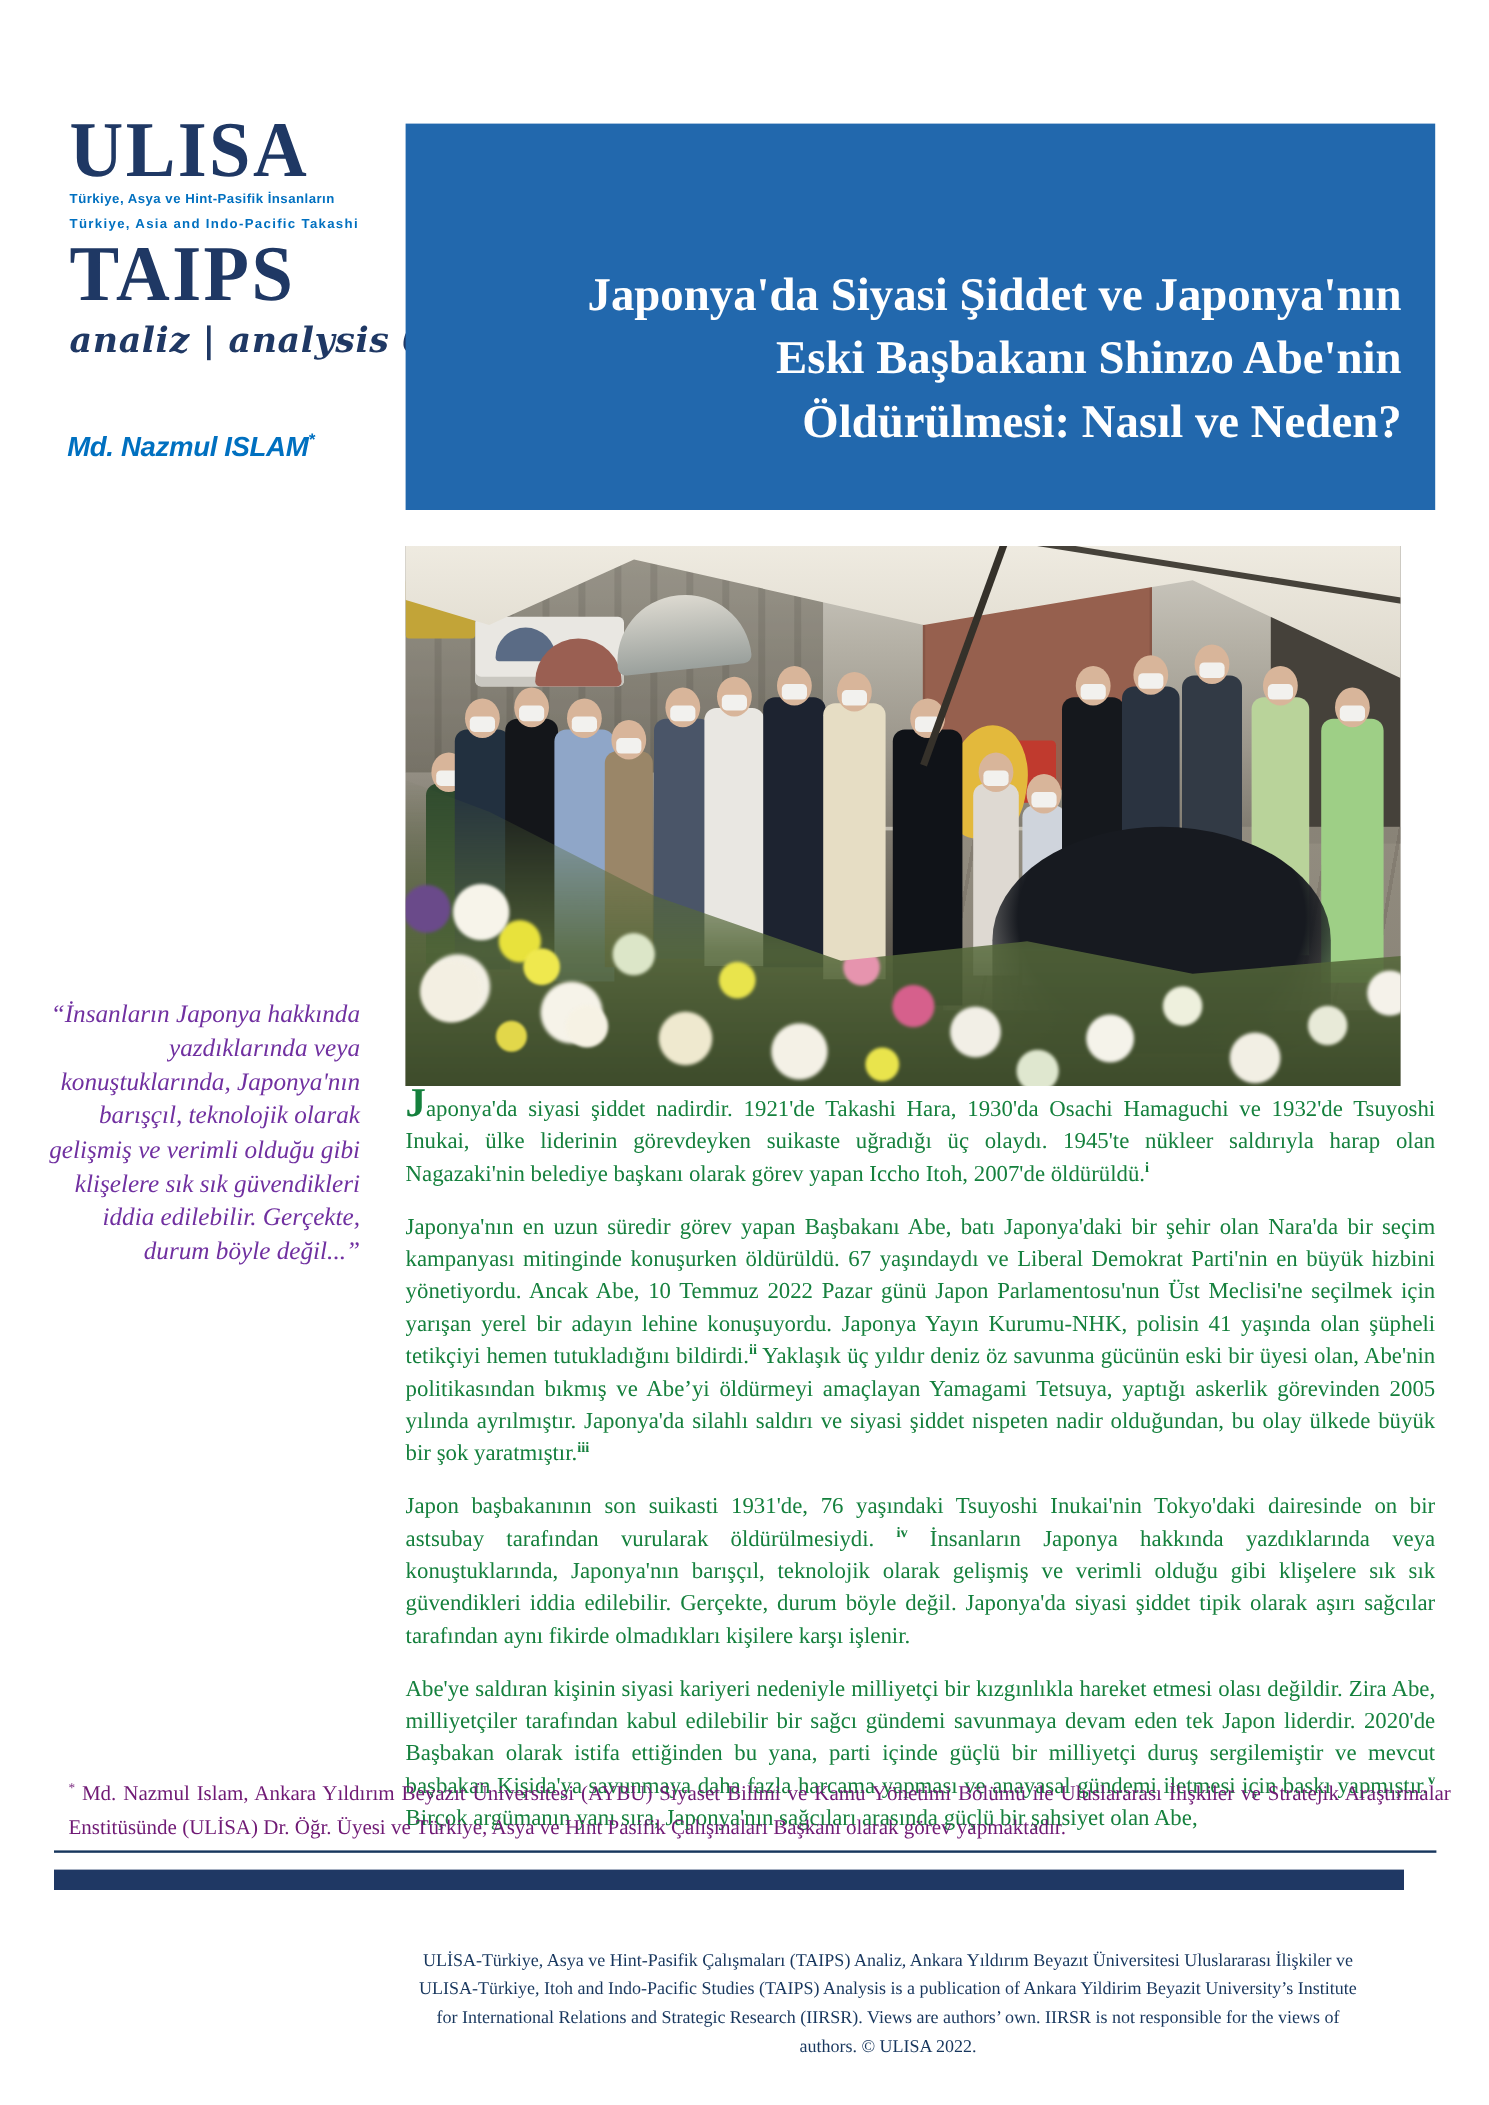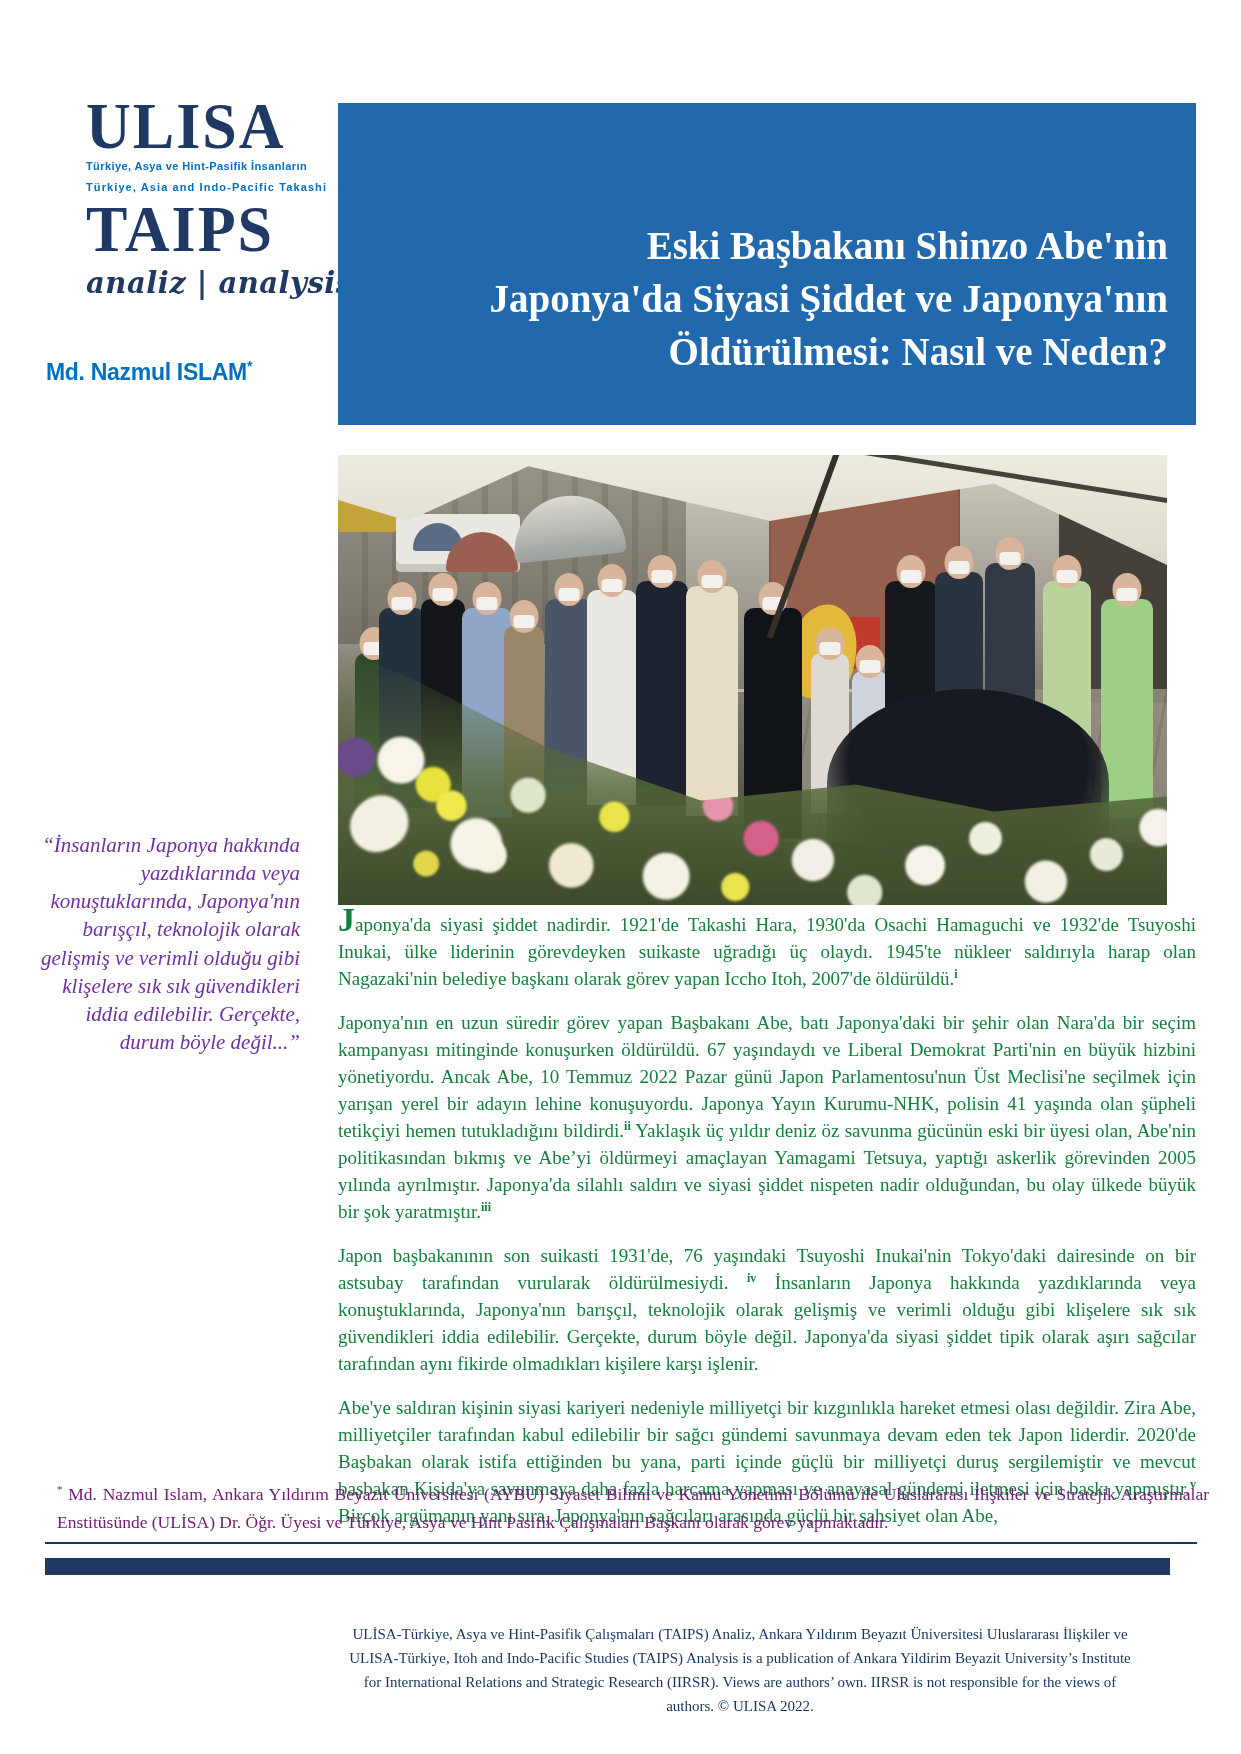--- a/index.html
+++ b/index.html
@@ -1,31 +1,31 @@
 <!DOCTYPE html>
 <html lang="tr"><head>
 <meta charset="utf-8">
 <style>
   html,body{margin:0;padding:0;background:#ffffff;}
   .page{position:relative;width:1241px;height:1754px;background:#ffffff;overflow:hidden;
         font-family:"Liberation Serif",serif;color:#17365D;}
 
   
-  .masthead{position:absolute;left:58px;top:96px;width:260px;margin-left:28px;}
+  .masthead{position:absolute;left:58px;top:96px;width:260px;}
   .logo-word{font-family:"Liberation Serif",serif;font-weight:bold;color:#1F3864;
              font-size:62px;line-height:0.92;letter-spacing:2px;transform:scaleY(1.06);transform-origin:left top;}
   .logo-sub{margin-top:6px;font-family:"Liberation Sans",sans-serif;font-weight:bold;color:#0070C0;
             font-size:11px;line-height:1.35;letter-spacing:0.4px;white-space:nowrap;}
   .logo-sub2{letter-spacing:1.1px;}
   .logo-word.taips{margin-top:4px;}
   .logo-series{margin-top:10px;font-family:"DejaVu Serif",serif;font-style:italic;font-weight:bold;
                color:#1F3864;font-size:29px;letter-spacing:0.5px;white-space:nowrap;}
 
-  .author{position:absolute;left:46px;top:358px;width:260px;font-family:"Liberation Sans",sans-serif;
-          font-weight:bold;font-size:23px;letter-spacing:-0.3px;color:#0070C0;}
+  .author{position:absolute;left:56px;top:358px;width:260px;font-family:"Liberation Sans",sans-serif;
+          font-weight:bold;font-size:23px;letter-spacing:-0.3px;color:#0070C0;font-style:italic;}
   .author sup{font-size:14px;}
 
   
   .title-band{position:absolute;left:338px;top:103px;width:858px;height:322px;background:#2268AD;
               box-sizing:border-box;padding:116px 28px 0 48px;text-align:right;}
   .title-line{color:#ffffff;font-weight:bold;font-size:39px;line-height:53px;
               font-family:"Liberation Serif",serif;}
 
   
   .photo{position:absolute;left:338px;top:455px;width:829px;height:450px;overflow:hidden;background:#8a857a;}
@@ -116,22 +116,22 @@
     <div class="logo-word">ULISA</div>
     <div class="logo-sub">Türkiye, Asya ve Hint-Pasifik İnsanların</div>
     <div class="logo-sub logo-sub2">Türkiye, Asia and Indo-Pacific Takashi</div>
     <div class="logo-word taips">TAIPS</div>
     <div class="logo-series">analiz | analysis 07</div>
   </div>
 
   <div class="author"><span>Md. Nazmul ISLAM</span><sup>*</sup></div>
 
   <div class="title-band">
+    <div class="title-line">Japonya'da Siyasi Şiddet ve Japonya'nın</div>
     <div class="title-line">Eski Başbakanı Shinzo Abe'nin</div>
-    <div class="title-line">Japonya'da Siyasi Şiddet ve Japonya'nın</div>
     <div class="title-line">Öldürülmesi: Nasıl ve Neden?</div>
   </div>
 
   <div class="photo" title="Maskeli kalabalık, çiçeklerle dolu anma noktasında Shinzo Abe için saygı duruşunda">
     <div class="ph-sky"></div>
     <div class="ph-buildings-left"></div>
     <div class="ph-excavator"></div>
     <div class="ph-van"></div>
     <div class="ph-brick"></div>
     <div class="ph-darkbldg"></div>

